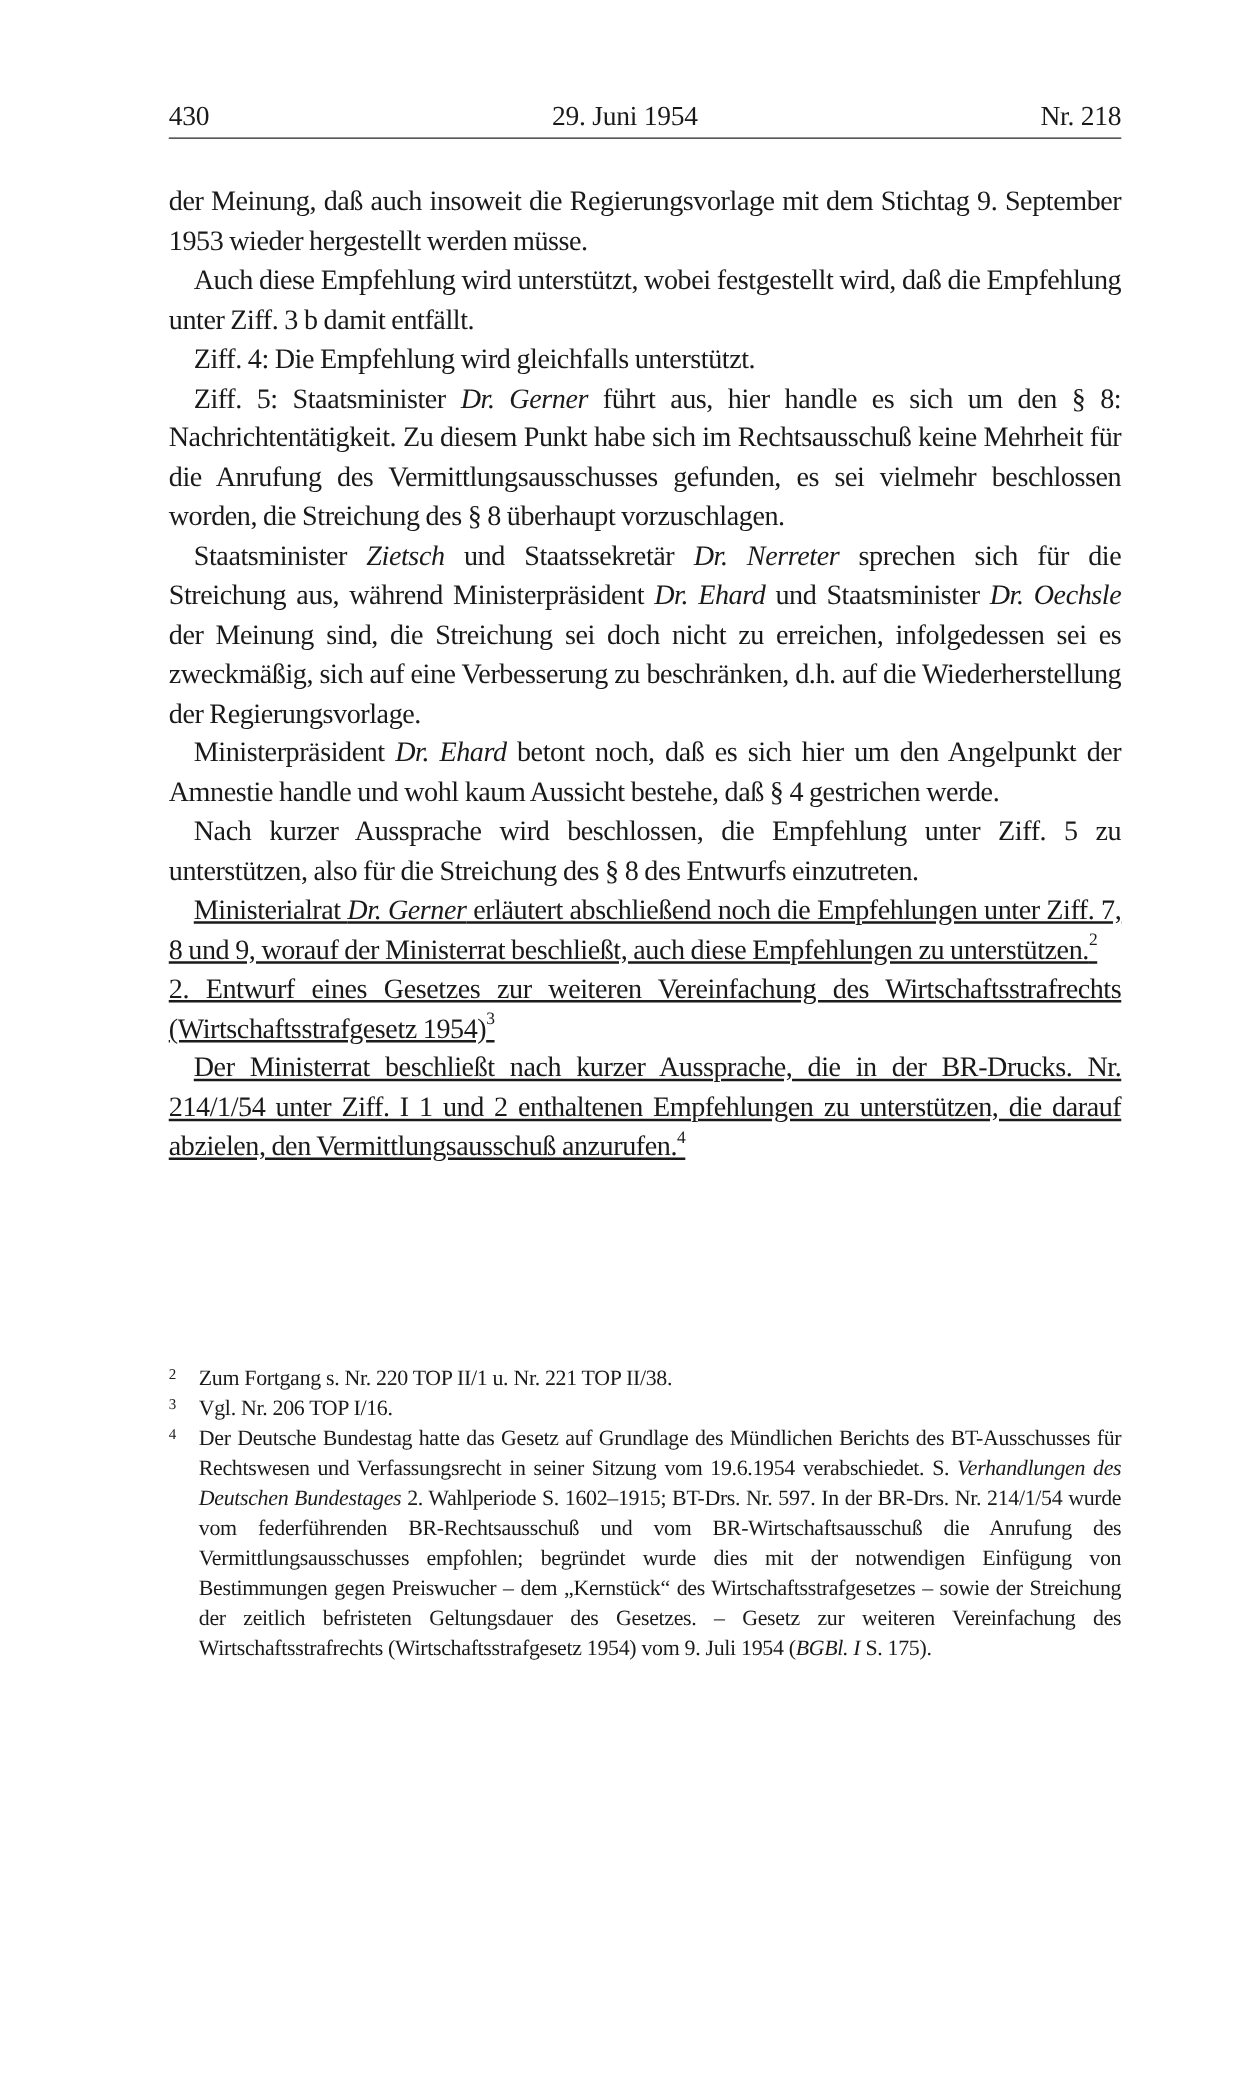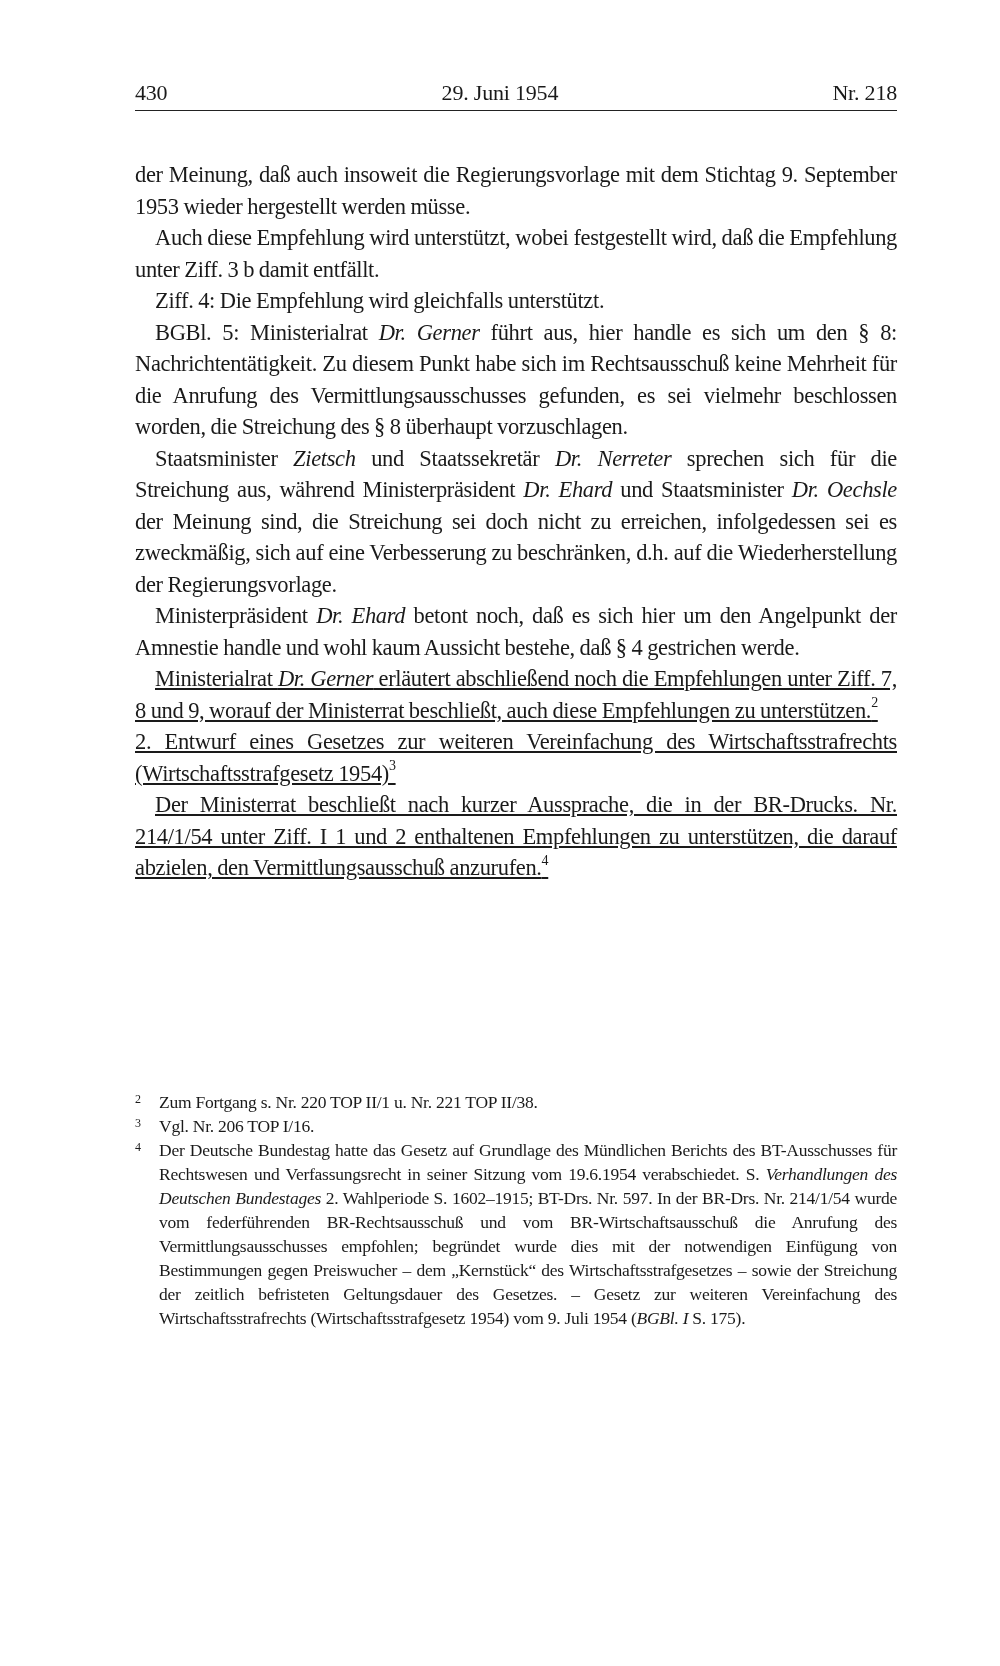--- a/index.html
+++ b/index.html
@@ -25,21 +25,21 @@
       display: flex;
       justify-content: space-between;
       align-items: center;
       font-size: 22px;
       line-height: 26px;
       padding-bottom: 4px;
       border-bottom: 1.5px solid #222;
       letter-spacing: -0.2px;
     }
     .body-text {
-      margin-top: 48px;
+      margin-top: 34px;
       font-size: 22.5px;
       line-height: 31.5px;
       text-align: justify;
       hyphens: manual;
       letter-spacing: -0.35px;
       word-spacing: -0.5px;
     }
     .body-text p {
       margin: 0;
       text-indent: 20px;
@@ -94,26 +94,27 @@
     <span>Nr. 218</span>
   </div>
 
   <div class="body-text">
     <p class="noindent"><span>der Meinung, daß auch insoweit die Regierungsvorlage mit dem Stichtag 9. September 1953 wieder hergestellt werden müsse.</span></p>
 
     <p><span>Auch diese Empfehlung wird unterstützt, wobei festgestellt wird, daß die Empfehlung unter Ziff. 3 b damit entfällt.</span></p>
 
     <p><span>Ziff. 4: Die Empfehlung wird gleichfalls unterstützt.</span></p>
 
-    <p><span>BGBl. 5: Ministerialrat </span><i>Dr. Gerner</i><span> führt aus, hier handle es sich um den § 8: Nachrichtentätigkeit. Zu diesem Punkt habe sich im Rechtsausschuß keine Mehrheit für die Anrufung des Vermittlungsausschusses gefunden, es sei vielmehr beschlossen worden, die Streichung des § 8 überhaupt vorzuschlagen.</span></p>
+    <p><span>Ziff. 5: Staatsminister </span><i>Dr. Gerner</i><span> führt aus, hier handle es sich um den § 8: Nachrichtentätigkeit. Zu diesem Punkt habe sich im Rechtsausschuß keine Mehrheit für die Anrufung des Vermittlungsausschusses gefunden, es sei vielmehr beschlossen worden, die Streichung des § 8 überhaupt vorzuschlagen.</span></p>
 
     <p><span>Staatsminister </span><i>Zietsch</i><span> und Staatssekretär </span><i>Dr. Nerreter</i><span> sprechen sich für die Streichung aus, während Ministerpräsident </span><i>Dr. Ehard</i><span> und Staatsminister </span><i>Dr. Oechsle</i><span> der Meinung sind, die Streichung sei doch nicht zu erreichen, infolgedessen sei es zweckmäßig, sich auf eine Verbesserung zu beschränken, d.h. auf die Wiederherstellung der Regierungsvorlage.</span></p>
 
     <p><span>Ministerpräsident </span><i>Dr. Ehard</i><span> betont noch, daß es sich hier um den Angelpunkt der Amnestie handle und wohl kaum Aussicht bestehe, daß § 4 gestrichen werde.</span></p>
 
+    <p><span>Nach kurzer Aussprache wird beschlossen, die Empfehlung unter Ziff. 5 zu unterstützen, also für die Streichung des § 8 des Entwurfs einzutreten.</span></p>
 
 
     <p class="last"><span>Ministerialrat </span><i>Dr. Gerner</i><span> erläutert abschließend noch die Empfehlungen unter Ziff. 7, 8 und 9, worauf der Ministerrat beschließt, auch diese Empfehlungen zu unterstützen.</span><sup>2</sup></p>
 
     <p class="noindent last"><span>2. Entwurf eines Gesetzes zur weiteren Vereinfachung des Wirtschaftsstrafrechts (Wirtschaftsstrafgesetz 1954)</span><sup>3</sup></p>
 
     <p class="last"><span>Der Ministerrat beschließt nach kurzer Aussprache, die in der BR-Drucks. Nr. 214/1/54 unter Ziff. I 1 und 2 enthaltenen Empfehlungen zu unterstützen, die darauf abzielen, den Vermittlungsausschuß anzurufen.</span><sup>4</sup></p>
   </div>
 </div>
 

